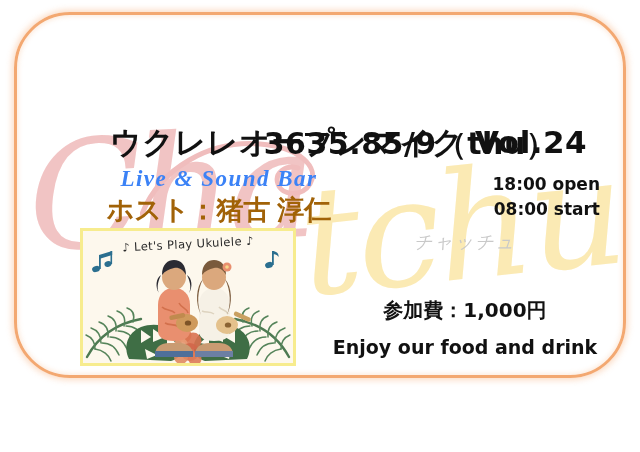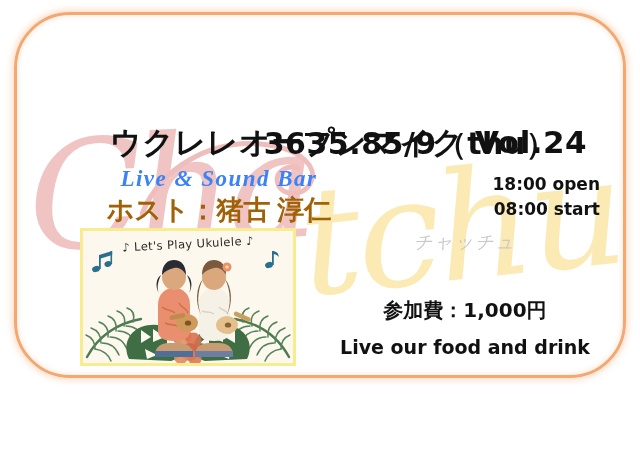--- a/index.html
+++ b/index.html
@@ -356,15 +356,15 @@
     <div>18:00 open</div>
     <div>08:00 start</div>
   </div>
 
   <div class="venue-kana">チャッチュ</div>
 
   <div class="fees">
     <div>参加費：1,000円</div>
   </div>
 
-  <div class="tagline">Live our food and drink</div>
+  <div class="tagline">Enjoy our food and drink</div>
 
 </div>
 
 </body></html>

